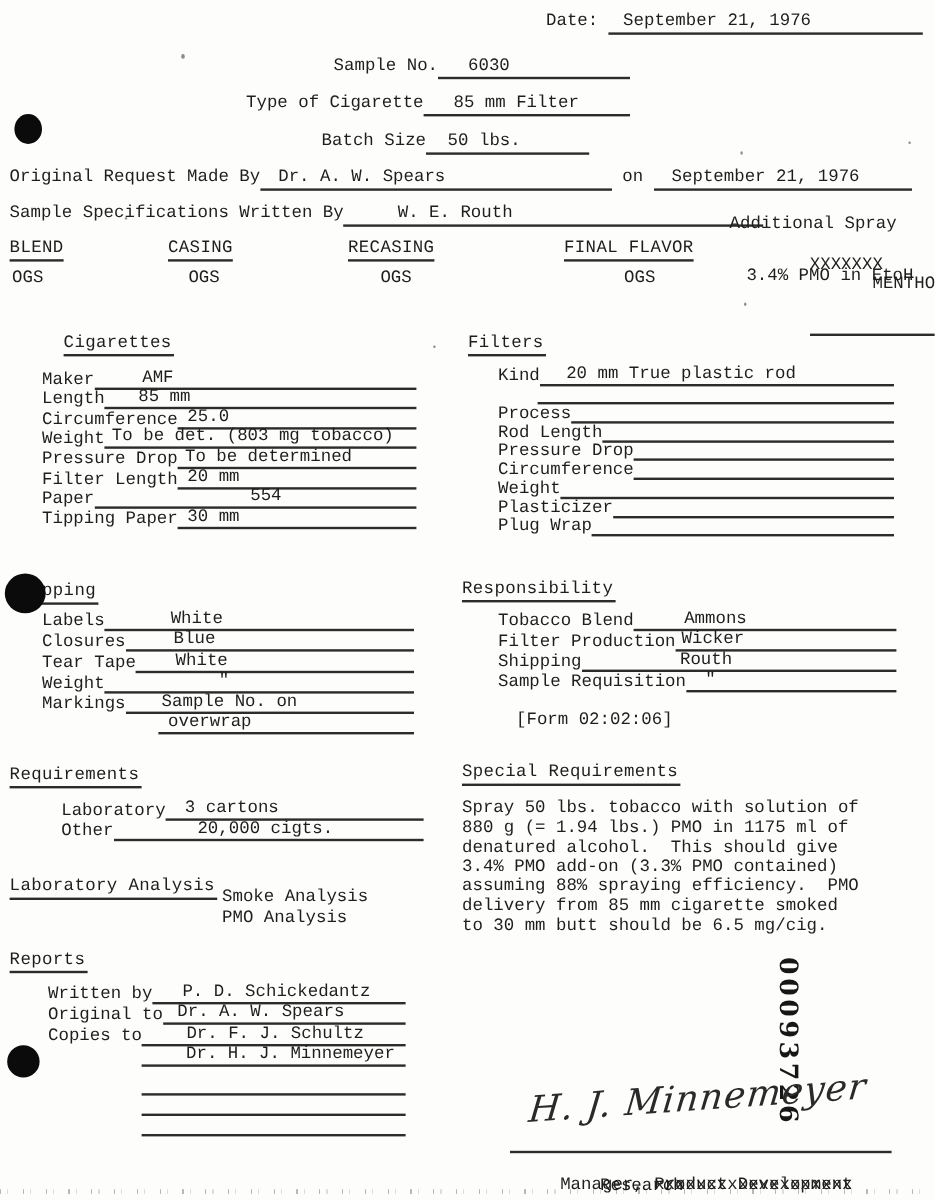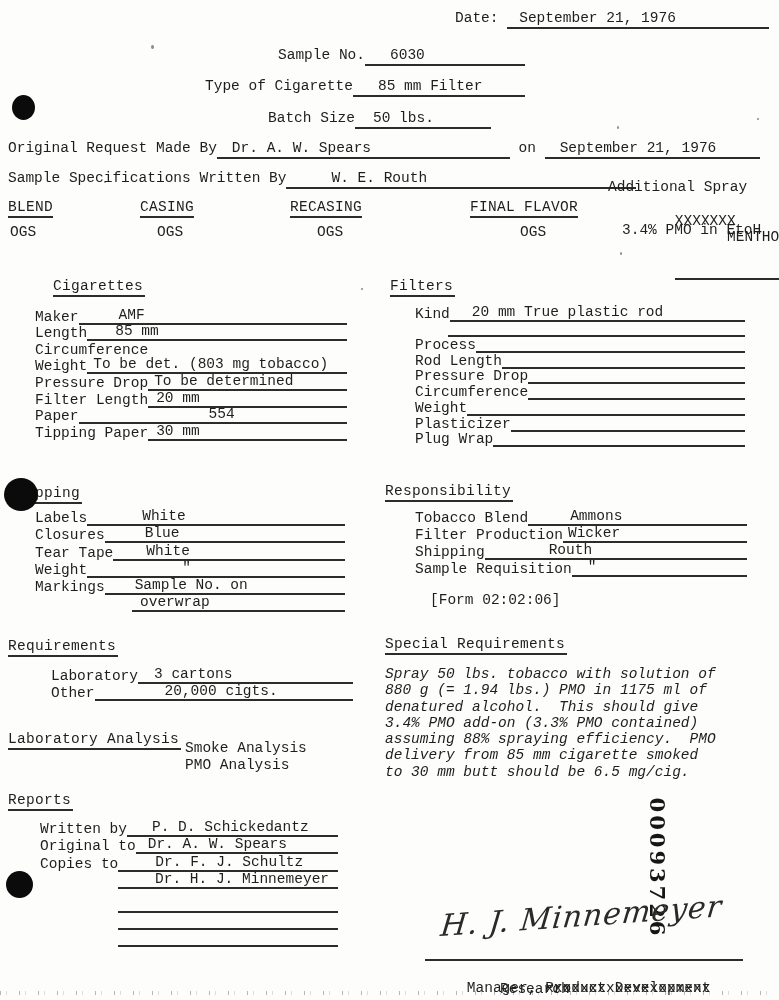--- a/index.html
+++ b/index.html
@@ -24,21 +24,21 @@
   .cig .frow{height:16.6px;}
   .fil .frow{height:15.7px;}
   .wrap .frow{height:17.2px;}
   .resp .frow{height:17px;}
   .req .frow{height:17.5px;}
   .rep .frow{height:17.2px;}
   .colhead{position:absolute;border-bottom:2px solid #2c2c2c;padding-bottom:1px;white-space:pre;letter-spacing:.3px;}
   .xstrike{position:relative;display:inline-block;white-space:pre;}
   .xstrike.u{border-bottom:2px solid #2c2c2c;padding-bottom:1px;}
   .xstrike .over{position:absolute;left:0;top:0;white-space:pre;color:#1e1e1e;}
-  .para{position:absolute;white-space:pre-wrap;line-height:16.3px;font-style:italic;}
+  .para{position:absolute;white-space:pre-wrap;line-height:16.3px;}
   .lines{position:absolute;white-space:pre-line;line-height:17px;}
   .sig{
     position:absolute;white-space:pre;color:#2a2a2a;
     font-family:"DejaVu Serif","Liberation Serif",serif;font-style:italic;
     font-size:30px;letter-spacing:1px;
     transform:rotate(-4deg) skewX(-10deg);transform-origin:left bottom;
   }
   .sigline{position:absolute;height:2px;background:#2c2c2c;}
   .stamp{
     position:absolute;left:552px;top:855px;width:200px;height:26px;text-align:center;
@@ -119,20 +119,21 @@
     <div class="frow">
         <span class="lbl">Maker</span>
         <span class="fill" style="padding-left:40px;">AMF</span>
       </div>
     <div class="frow">
         <span class="lbl">Length</span>
         <span class="fill" style="padding-left:28px;">85 mm</span>
       </div>
     <div class="frow">
         <span class="lbl">Circumference</span>
+        <span class="fill" style="padding-left:8px;">25.0</span>
       </div>
     <div class="frow">
         <span class="lbl">Weight</span>
         <span class="fill" style="padding-left:6px;">To be det. (803 mg tobacco)</span>
       </div>
     <div class="frow">
         <span class="lbl">Pressure Drop</span>
         <span class="fill" style="padding-left:6px;">To be determined</span>
       </div>
     <div class="frow">
@@ -222,21 +223,21 @@
     <div class="frow">
         <span class="lbl">Tobacco Blend</span>
         <span class="fill" style="padding-left:42px;">Ammons</span>
       </div>
     <div class="frow">
         <span class="lbl">Filter Production</span>
         <span class="fill" style="padding-left:5px;">Wicker</span>
       </div>
     <div class="frow">
         <span class="lbl">Shipping</span>
-        <span class="fill" style="padding-left:64px;margin-top:48px;">Routh</span>
+        <span class="fill" style="padding-left:82px;margin-top:48px;">Routh</span>
       </div>
     <div class="frow">
         <span class="lbl">Sample Requisition</span>
         <span class="fill" style="padding-left:16px;">"</span>
       </div>
   </div>
   <div class="abs" style="left:430px;top:592px;">[Form 02:02:06]</div>
 
   <div class="title" style="left:8px;top:638px;">Requirements</div>
   <div class="sec req" style="left:51px;top:666px;width:302px;">

